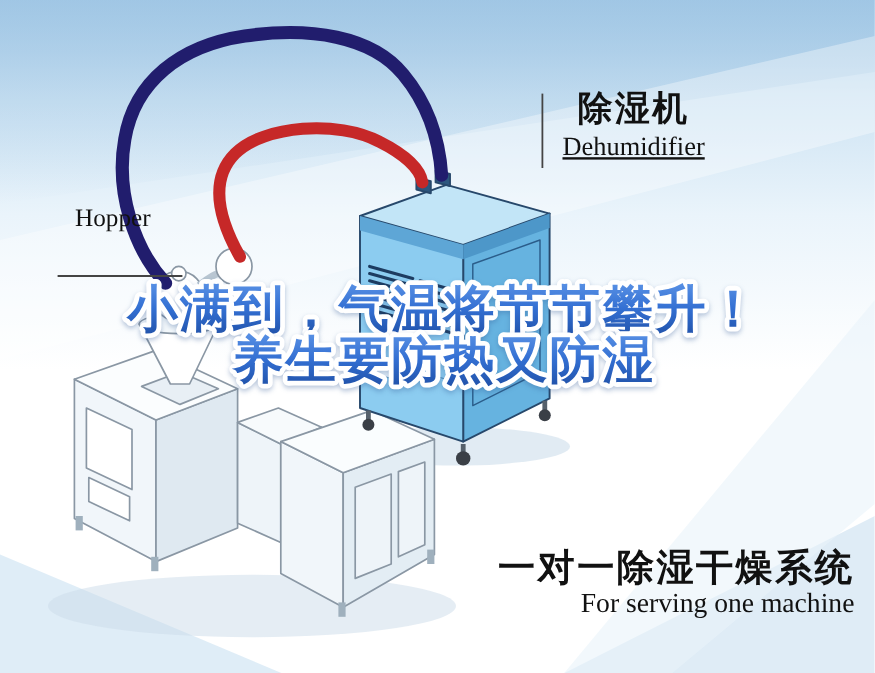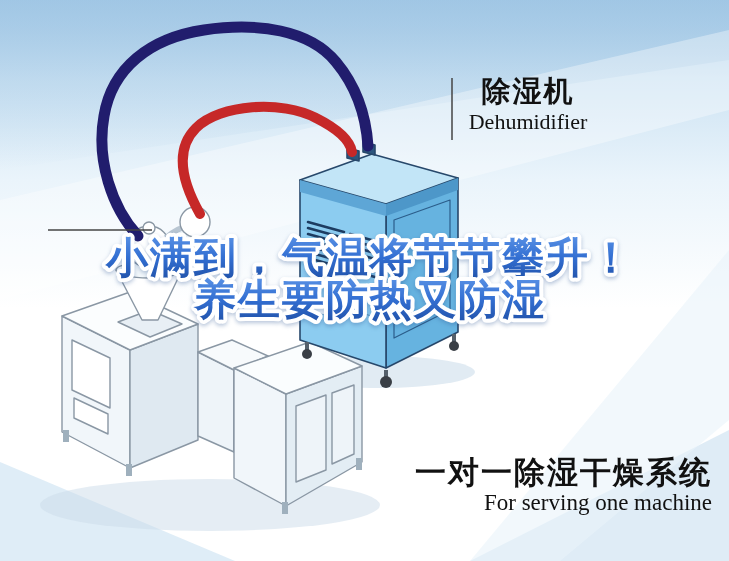--- a/index.html
+++ b/index.html
@@ -11,21 +11,21 @@
   }
   .layer{position:absolute;left:0;top:0;width:729px;height:561px;}
   .z1{z-index:1}.z3{z-index:3}
 
   .label-block{position:absolute;z-index:2;text-align:center;color:#111;}
   .label-zh{font-weight:700;letter-spacing:2px;}
   .label-en{font-family:"Liberation Serif",serif;}
 
   .lbl-dehum{left:456px;top:74px;width:144px;}
   .lbl-dehum .label-zh{font-size:29px;line-height:34px;}
-  .lbl-dehum .label-en{font-size:22px;line-height:28px;}
+  .lbl-dehum .label-en{font-size:22px;line-height:28px;text-decoration:underline;}
 
   .lbl-hopper{left:46px;top:168px;width:96px;}
   .lbl-hopper .label-zh{font-size:26px;line-height:30px;}
   .lbl-hopper .label-en{font-size:21px;line-height:27px;}
 
   .caption{position:absolute;z-index:2;right:37px;text-align:right;color:#111;}
   .caption-zh{top:452px;font-size:31px;font-weight:700;letter-spacing:2px;}
   .caption-en{top:490px;font-family:"Liberation Serif",serif;font-size:23px;}
 
   .headline-svg text{
@@ -145,20 +145,21 @@
     <line x1="452" y1="78" x2="452" y2="140" stroke="#444" stroke-width="1.5"></line>
     <line x1="48" y1="230" x2="152" y2="230" stroke="#444" stroke-width="1.5"></line>
   </svg>
 
   <div class="label-block lbl-dehum">
     <div class="label-zh">除湿机</div>
     <div class="label-en">Dehumidifier</div>
   </div>
 
   <div class="label-block lbl-hopper">
+    <div class="label-en">Hopper</div>
   </div>
 
   <div class="caption caption-zh">一对一除湿干燥系统</div>
   <div class="caption caption-en">For serving one machine</div>
 
   <svg class="layer z3 headline-svg" viewBox="0 0 729 561">
     <defs>
       <linearGradient id="tg" x1="0" y1="0" x2="0" y2="1">
         <stop offset="0" stop-color="#5b93e6"></stop>
         <stop offset="0.5" stop-color="#336fd2"></stop>

